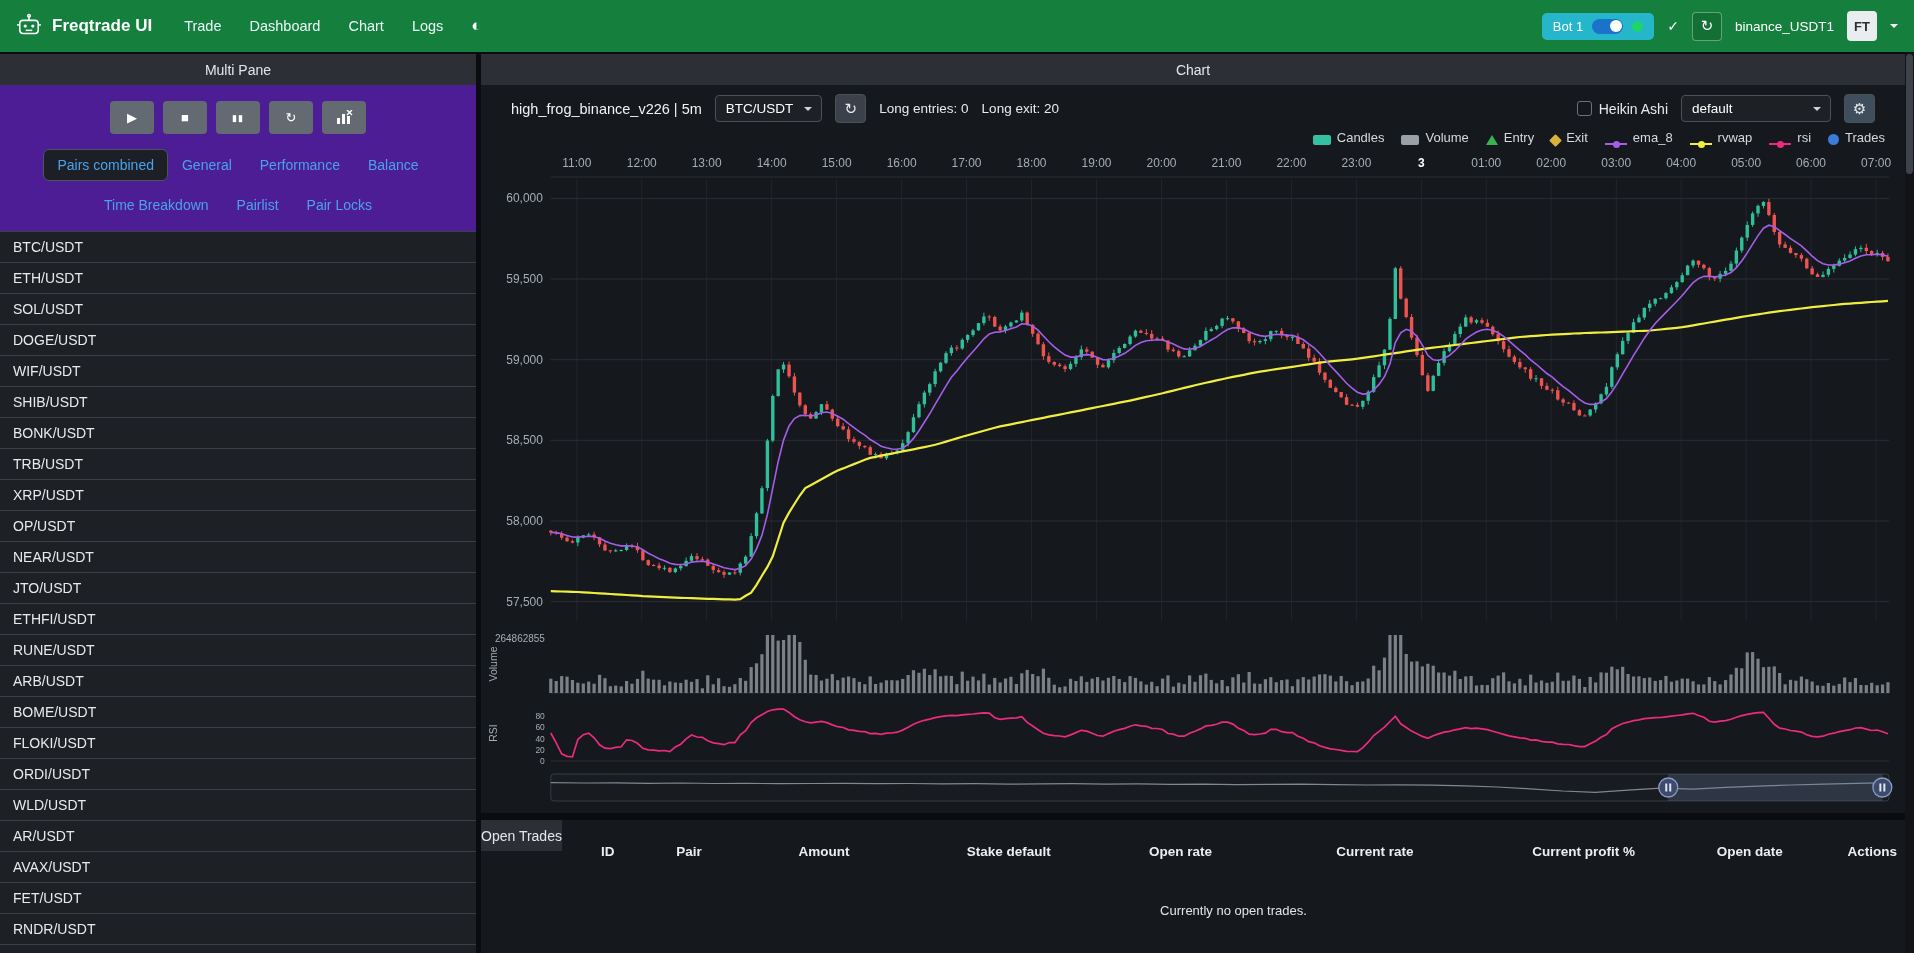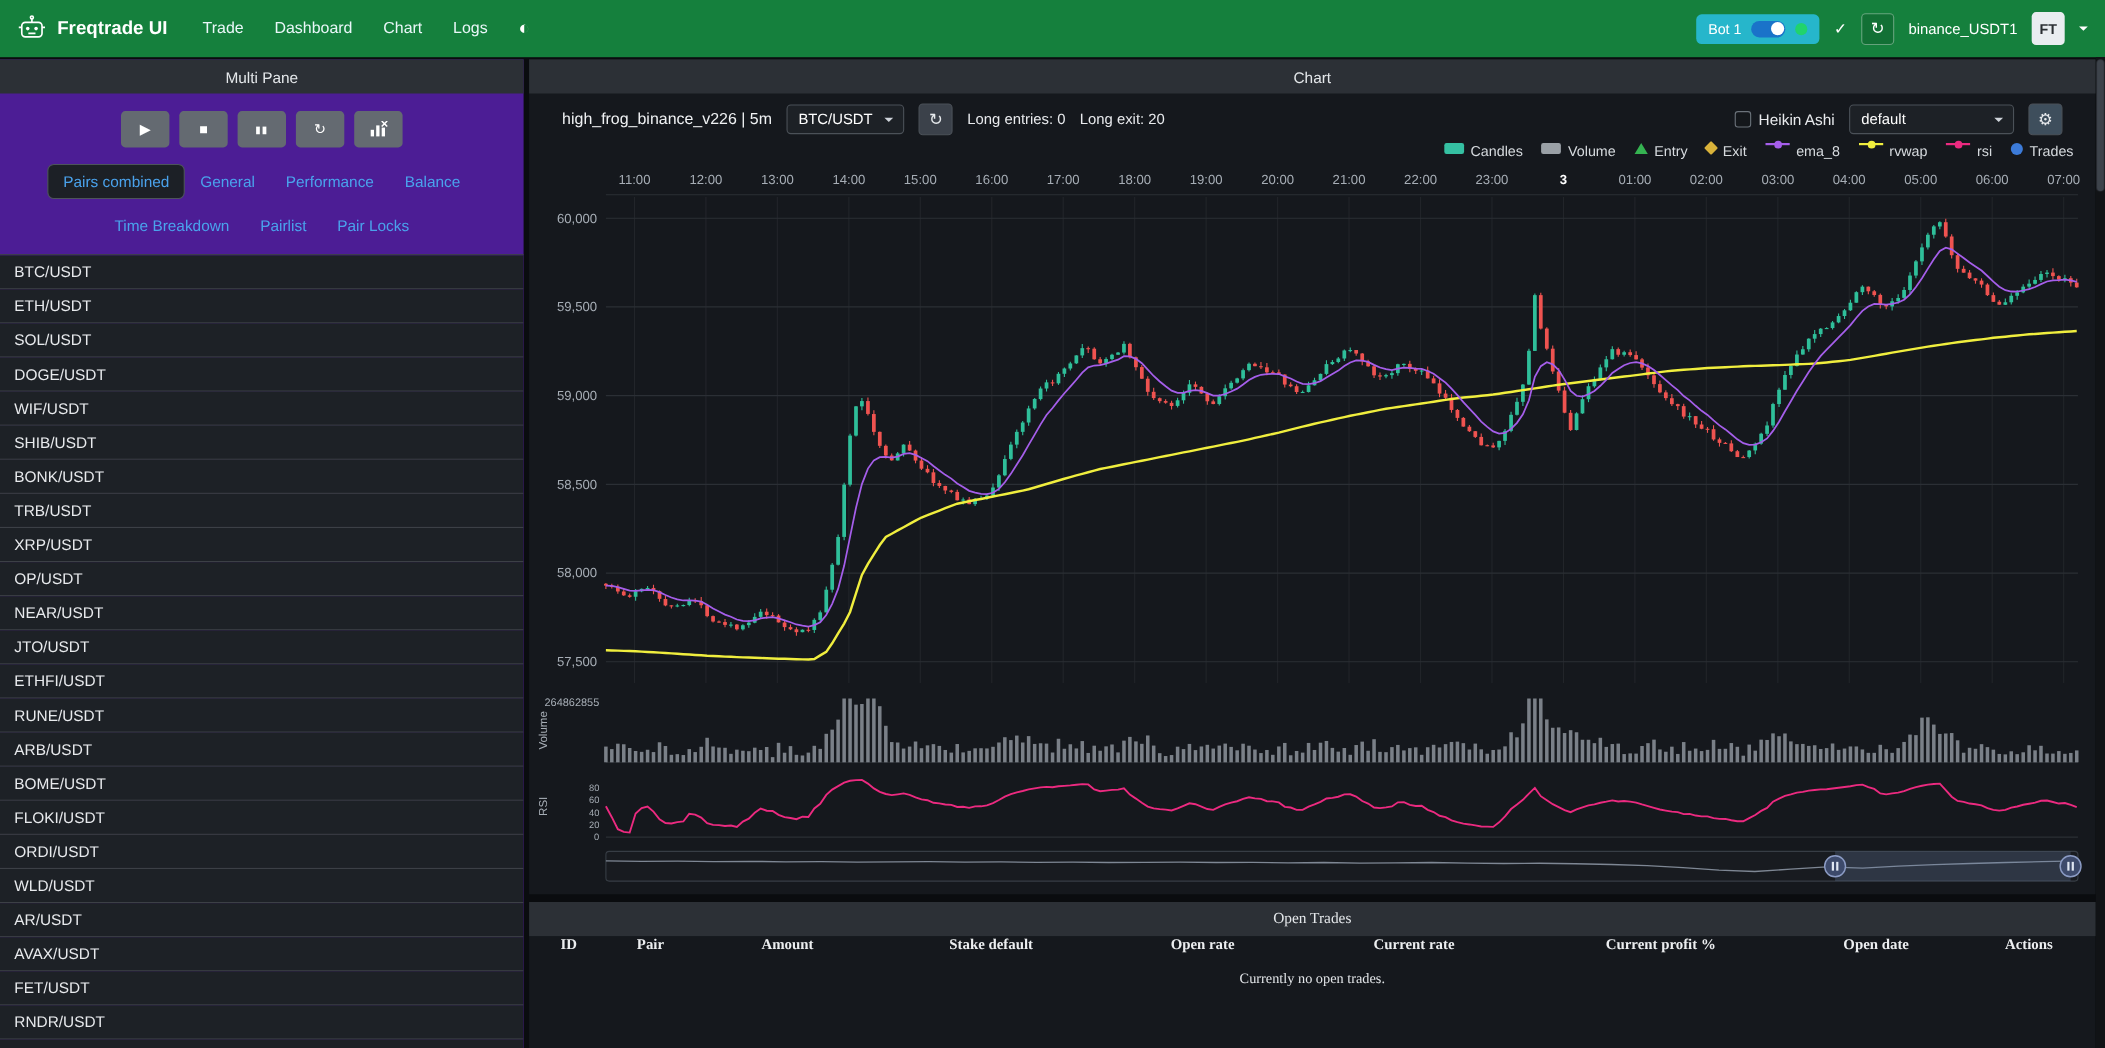--- a/index.html
+++ b/index.html
@@ -53,30 +53,30 @@
     font-size:13.5px;padding:5px 28px 5px 10px;cursor:pointer;white-space:nowrap;}
   .select::after{content:"";position:absolute;right:9px;top:50%;margin-top:-2px;border:4.5px solid transparent;border-top-color:#cfd4da;}
   .icon-btn{width:31px;height:29px;background:#3b414a;border:1px solid #4b5158;border-radius:4px;color:#e6e9ec;
     display:flex;align-items:center;justify-content:center;font-size:15px;cursor:pointer;}
   .gear-btn{background:#3e4e5c;}
   .signal-label{font-size:13.5px;color:#e8eaed;}
   .toolbar-right{margin-left:auto;display:flex;align-items:center;gap:13px;justify-content:flex-end;}
   .checkbox{width:15px;height:15px;border:1px solid #6b727a;border-radius:3px;background:#14171b;cursor:pointer;flex:none;}
   .ha-group{display:flex;align-items:center;gap:7px;font-size:14px;}
   .legend{display:flex;justify-content:flex-end;align-items:center;gap:17px;padding:2px 20px 4px;font-size:13px;color:#d6dade;}
-  .legend-item{display:flex;align-items:flex-start;gap:6px;cursor:pointer;}
+  .legend-item{display:flex;align-items:flex-end;gap:6px;cursor:pointer;}
   .chart-wrap{padding:0 2px;}
   #price-chart{display:block;width:100%;height:620px;}
   #nav-chart{display:block;width:100%;height:34px;margin:2px 0 8px;}
   svg text{font-family:"Liberation Sans","DejaVu Sans",sans-serif;}
 
   
-  .trades-panel{flex:1;background:#15181d;display:flex;flex-direction:column;min-height:0;font-family:Liberation Serif, serif;}
+  .trades-panel{flex:1;background:#15181d;display:flex;min-height:0;}
   .trades-table{width:100%;border-collapse:collapse;font-size:13.5px;table-layout:fixed;}
-  .trades-table th{text-align:center;font-weight:700;color:#eceef0;padding:0 8px 8px;}
+  .trades-table th{text-align:right;font-weight:700;color:#eceef0;padding:24px 8px 8px;}
   .trades-table th:first-child{padding-left:16px;}
   .empty-cell{text-align:center;padding:7px 8px;color:#e2e5e8;font-size:13px;}
 
   
   .scrollbar{position:fixed;right:0;top:52px;width:9px;height:901px;background:#111316;}
   .scroll-thumb{margin:2px 1px 0;width:7px;height:120px;background:#3d434b;border-radius:4px;}
 </style>
 </head>
 <body>
 

